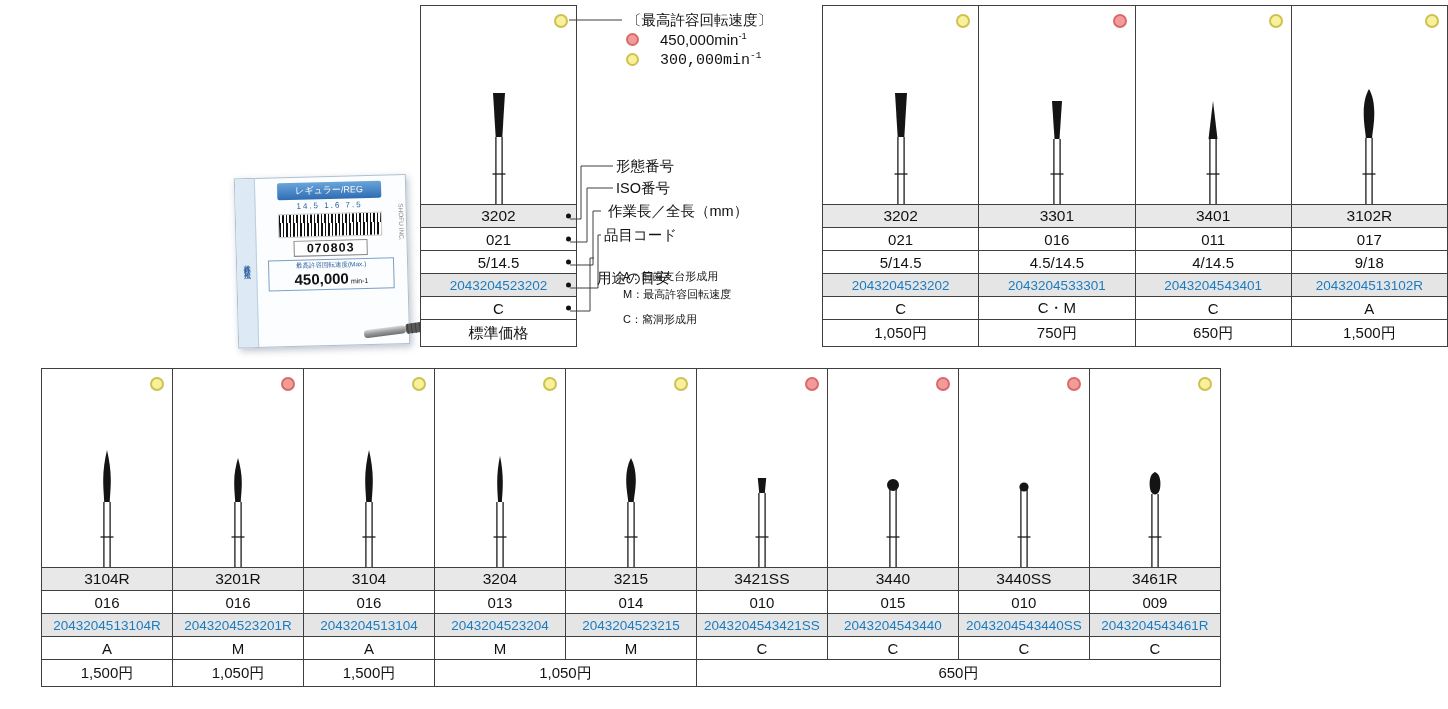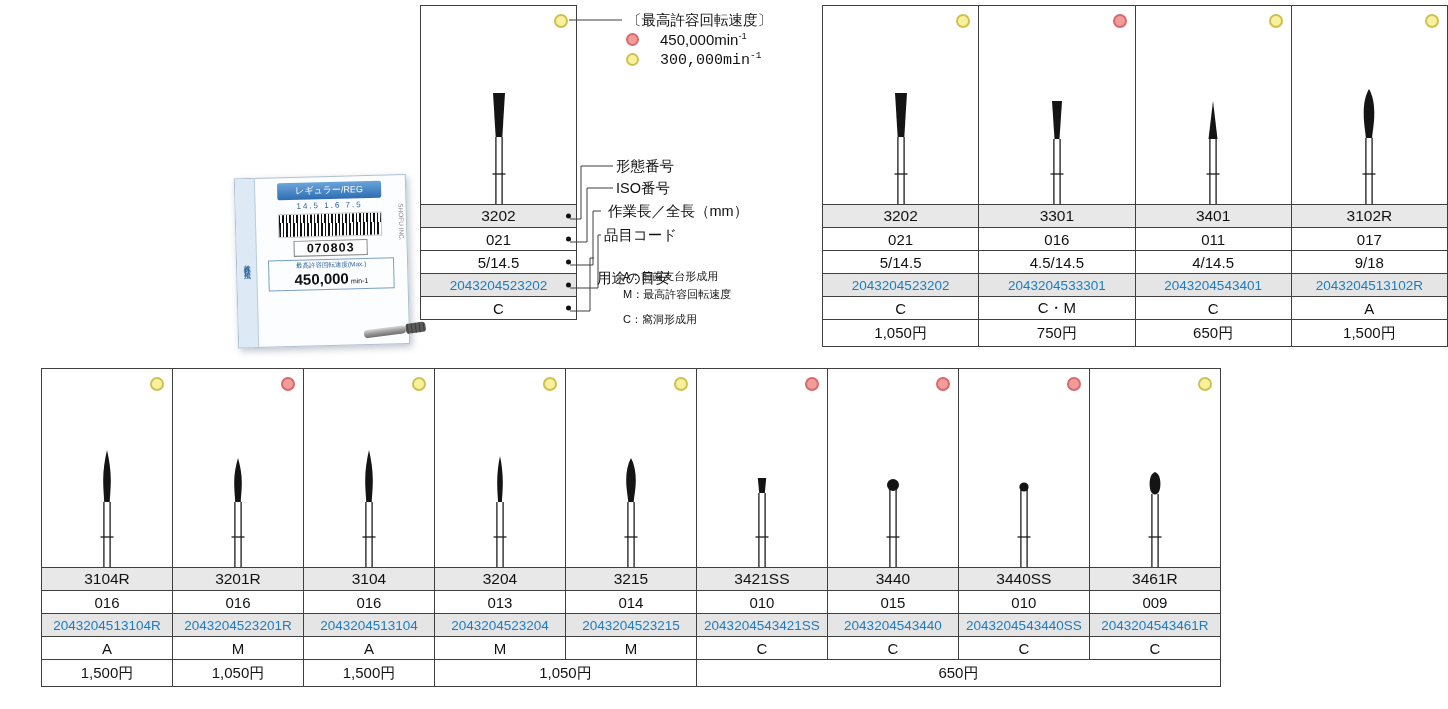--- a/index.html
+++ b/index.html
@@ -156,20 +156,23 @@
             </td>
           </tr>
       <tr class="row-usage">
             <td>
               <div class="lrow">
                 <span>C</span>
                 <span class="bullet"></span>
               </div>
             </td>
           </tr>
+      <tr class="row-price">
+            <td>標準価格</td>
+          </tr>
     </tbody>
       </table>
 
     <svg class="legend-lines" viewBox="0 0 362 352">
       <g stroke="#3f3f3f" stroke-width="1" fill="none">
         <polyline points="149,20 202,20"></polyline>
         <polyline points="150,219 161,219 161,166 193,166"></polyline>
         <polyline points="150,242 167,242 167,188 193,188"></polyline>
         <polyline points="150,265 173,265 173,211 181,211"></polyline>
         <polyline points="150,288 178,288 178,235 181,235"></polyline>

